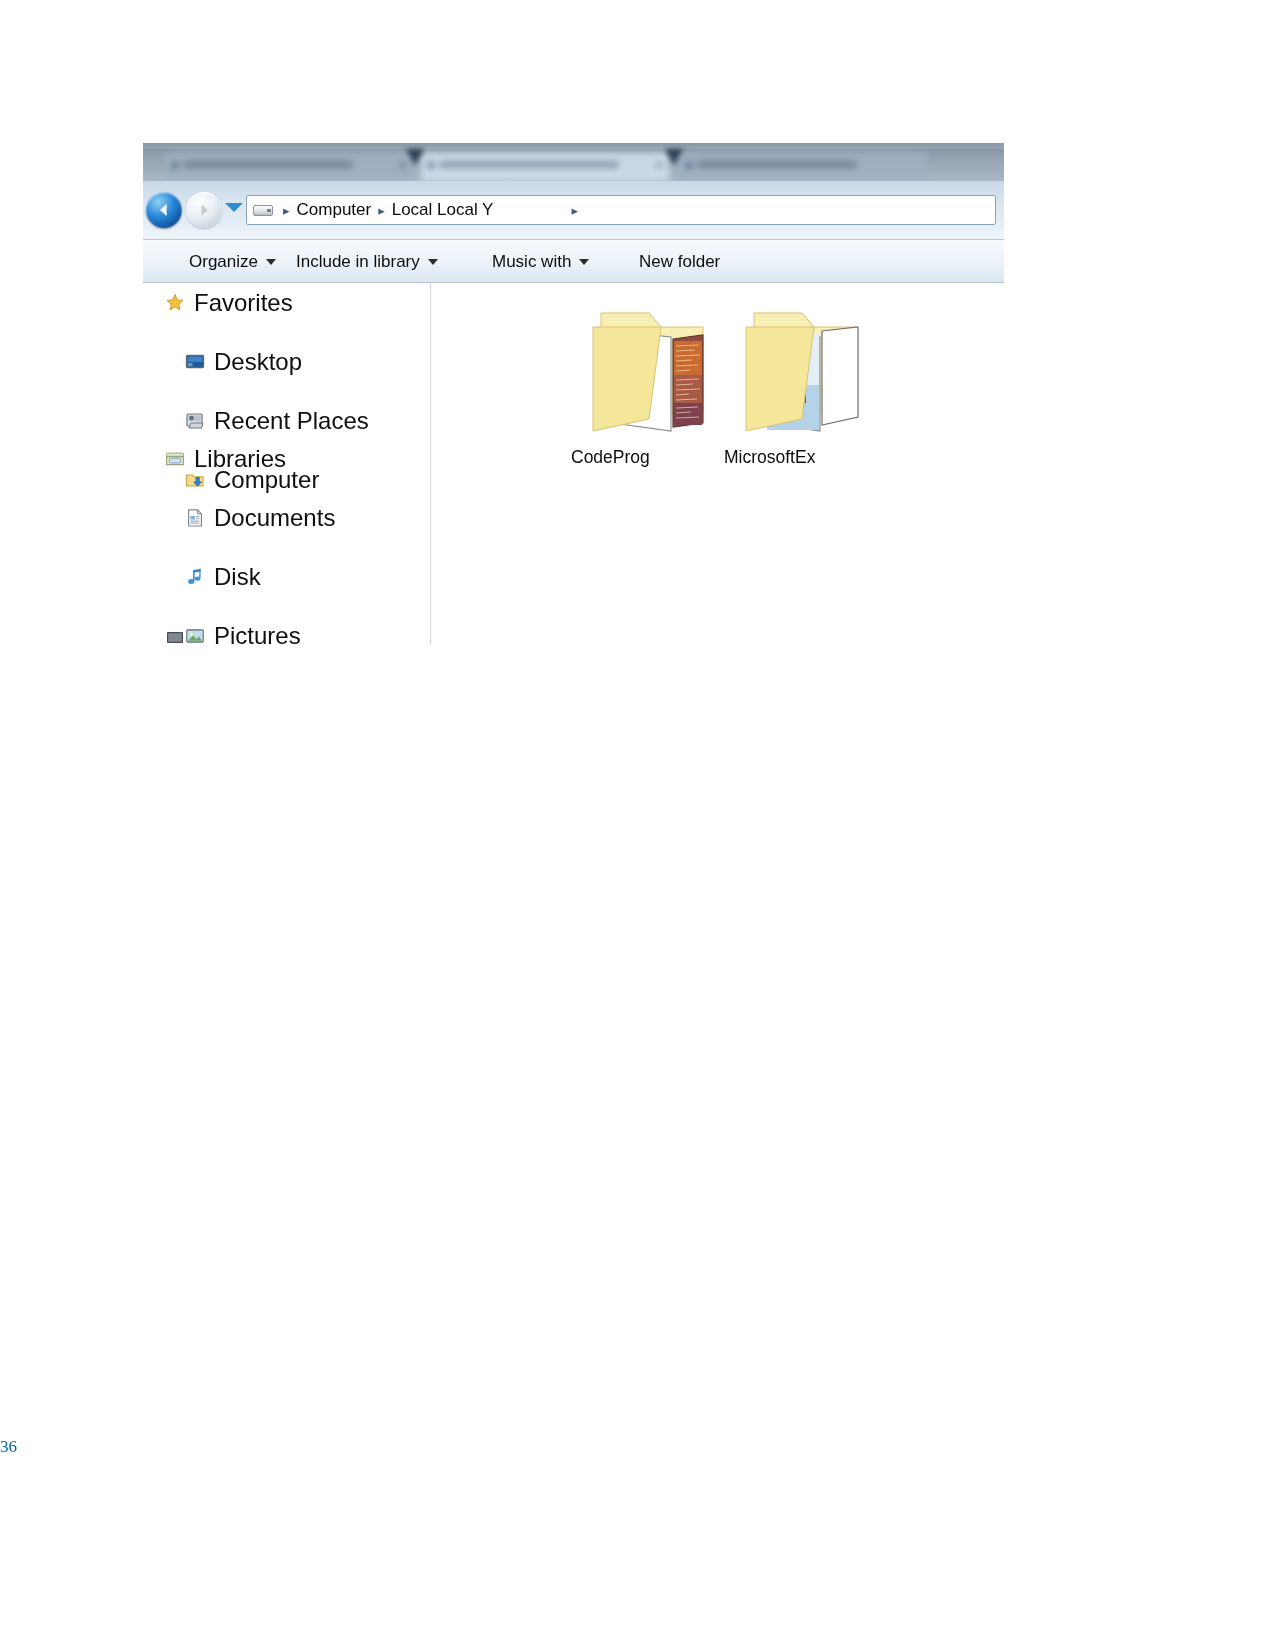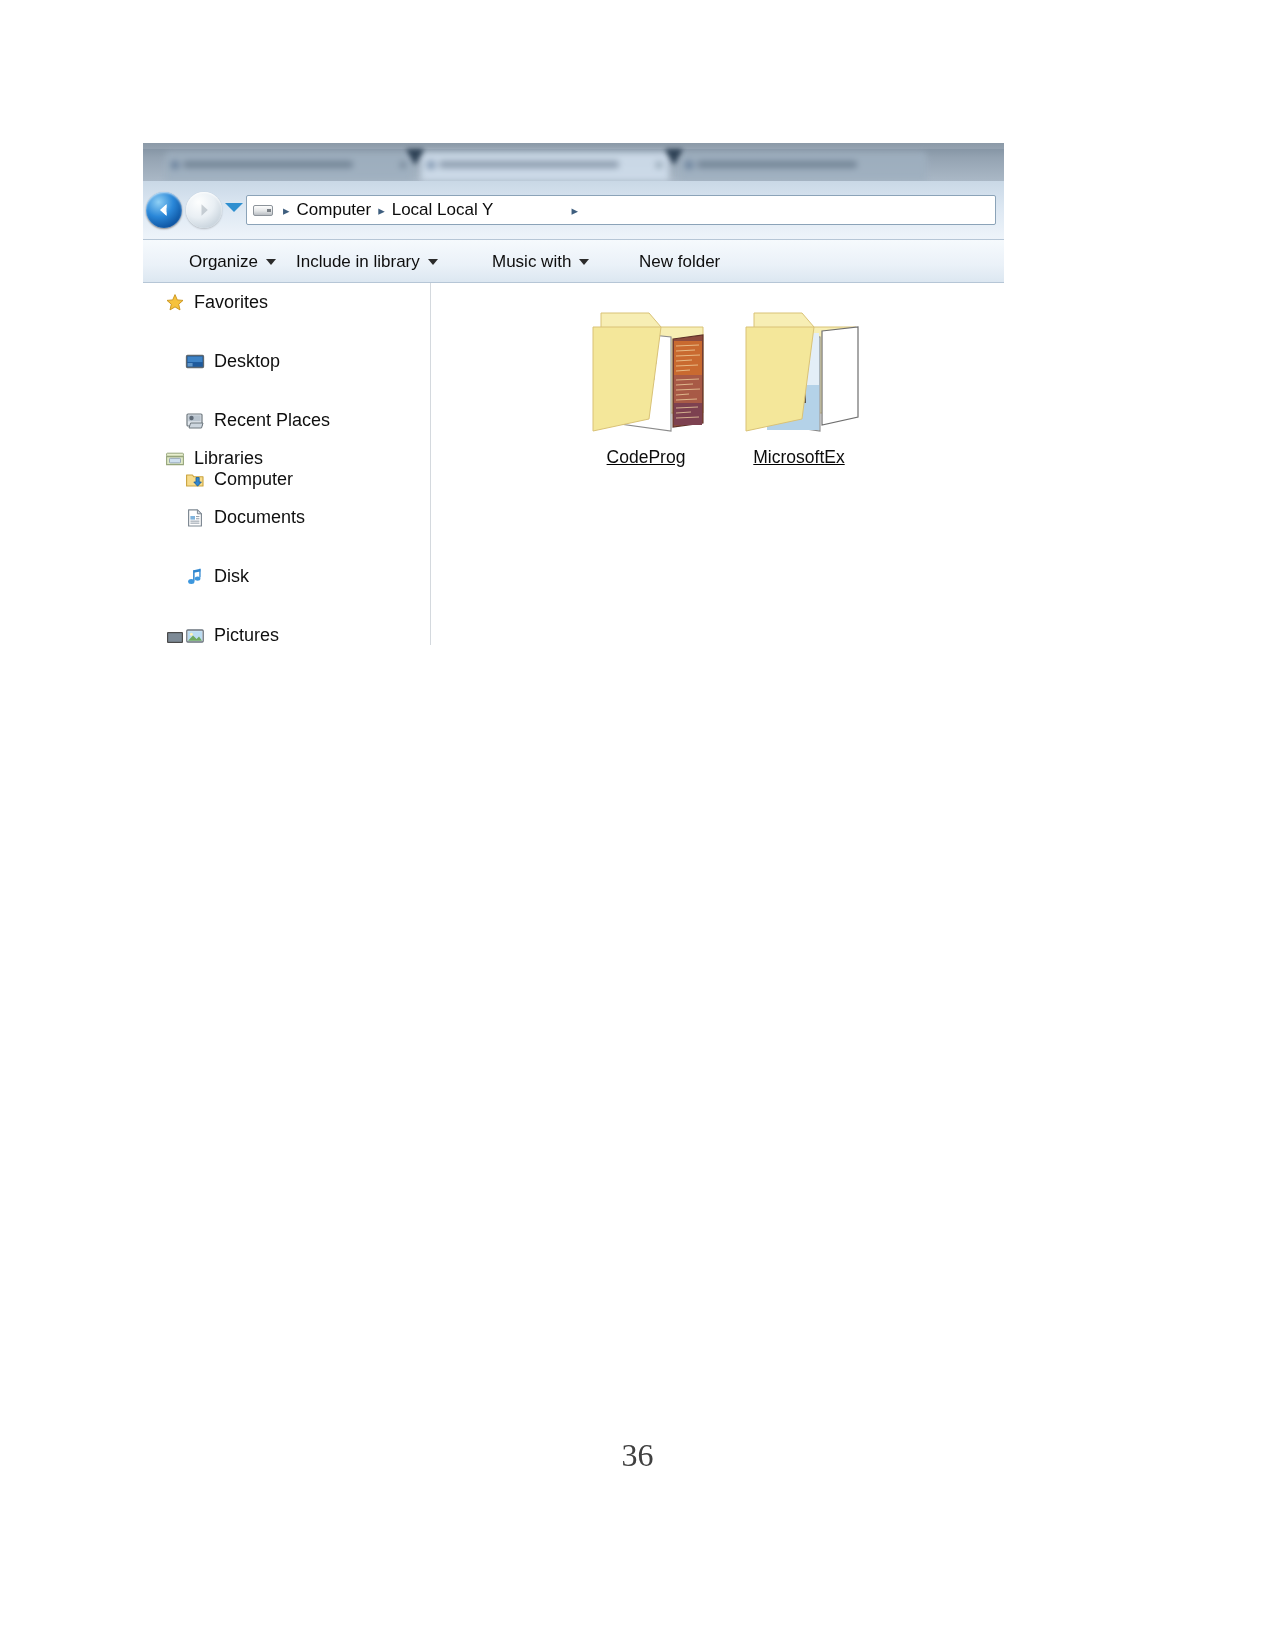--- a/index.html
+++ b/index.html
@@ -226,38 +226,37 @@
     box-sizing: border-box;
   }
   .nav-row.child { padding-left: 42px; margin-top: 28px; }
   .nav-ico {
     width: 20px; height: 20px;
     margin-right: 9px;
     flex: 0 0 auto;
     position: relative;
   }
   .nav-label {
-    font-size: 18px;
+    font-size: 24px;
     color: #0f0f0f;
     white-space: nowrap;
   }
 
   
   .contentpane {
     position: absolute;
     left: 288px; top: 0;
     width: 573px;
     height: 362px;
     background: #ffffff;
   }
   .item {
     position: absolute;
     width: 150px;
-    text-align: center;
-    text-decoration: underline;
+    text-align: left;
   }
   #item-0 { left: 140px; top: 8px; }
   #item-1 { left: 293px; top: 8px; }
   .item-label {
     margin-top: 4px;
     font-size: 17.5px;
     color: #0d0d0d;
     white-space: nowrap;
   }
   .folder-ico {
@@ -265,24 +264,23 @@
     height: 152px;
     position: relative;
     margin: 0 auto;
   }
 
   
   #page-number {
     position: absolute;
     left: 0; right: 0;
     top: 1437px;
-    text-align: center;
     font-family: "Liberation Serif", serif;
-    font-size: 32px;
-    color: #404040;
+    font-size: 17px;
+    color: #0369a1;
   }
 </style>
 </head>
 <body>
 
 <div id="explorer-window">
 
   <div class="tabstrip">
     <div class="tabsheen"></div>
     <div class="blurtab" id="tab-a">

